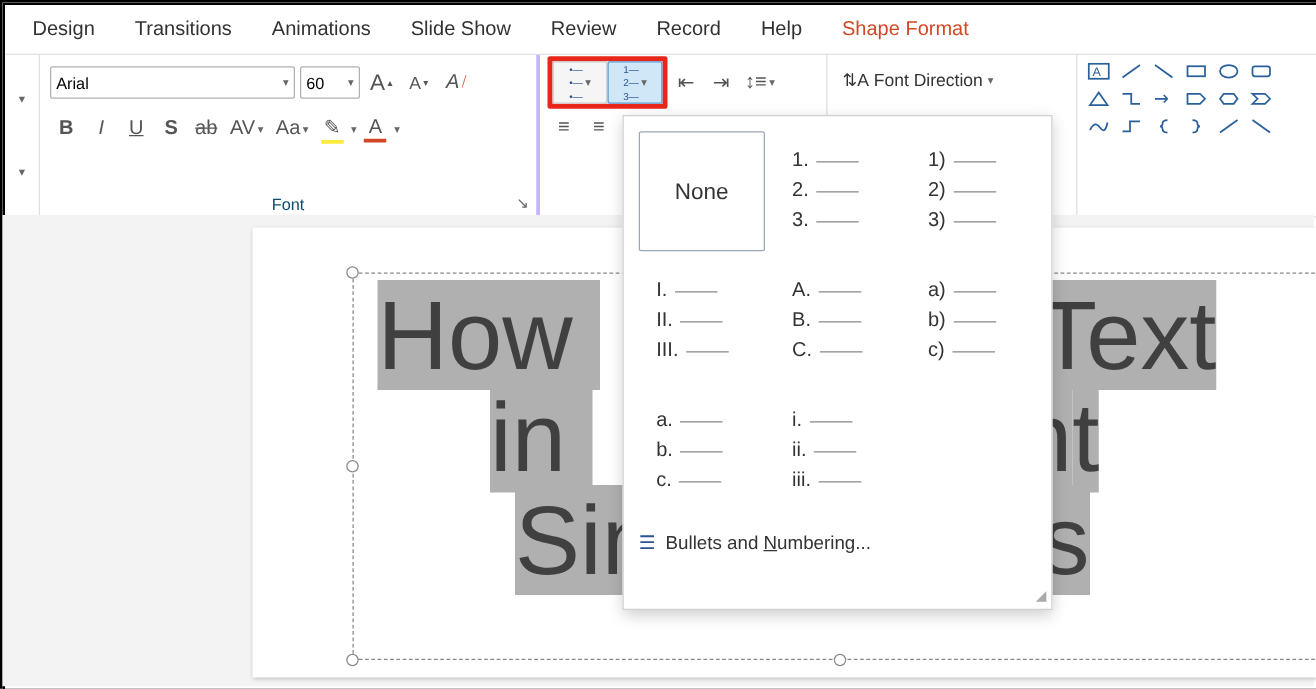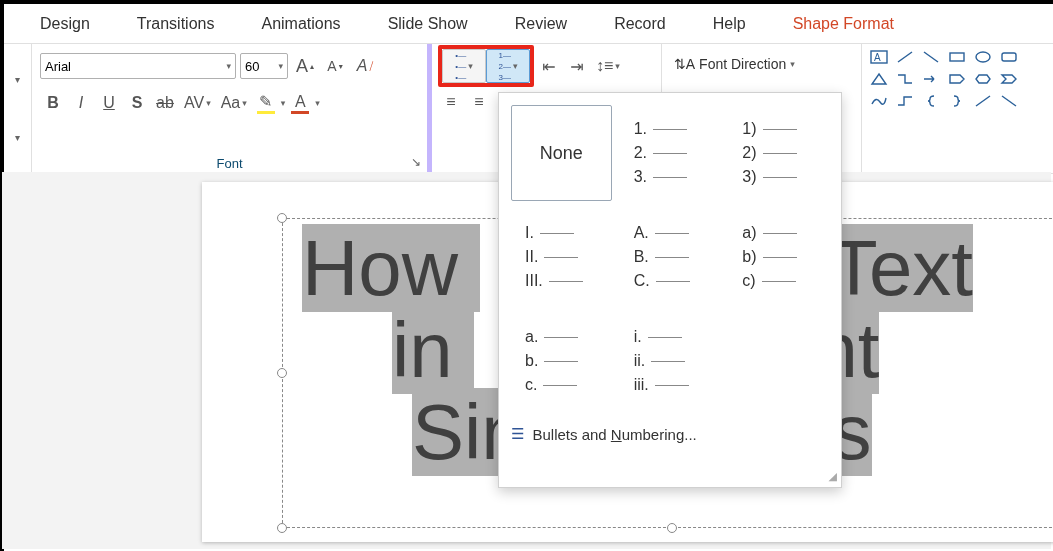--- a/index.html
+++ b/index.html
@@ -1,28 +1,28 @@
 <!DOCTYPE html>
 <html><head>
 <meta charset="utf-8">
 <style>
 html,body{margin:0;padding:0;font-family:Arial,sans-serif;background:#fff;width:1053px;height:551px;overflow:hidden;box-sizing:border-box;border:2px solid #000}
 *{box-sizing:border-box}
 
 
-.tabs{display:flex;align-items:center;height:40px;border-bottom:1px solid #e0e0e0;padding-left:20px;gap:15px}
+.tabs{display:flex;align-items:center;height:40px;border-bottom:1px solid #e0e0e0;padding-left:6px;gap:0}
 .tabs .tab{padding:0 16px;height:40px;line-height:40px;font-size:16px;color:#323232;cursor:pointer}
 .tabs .tab.accent{color:#D24726}
 
 
 .ribbon{display:flex;align-items:stretch;height:130px;border-bottom:1px solid #e0e0e0;background:#fff}
 .left-col{display:flex;flex-direction:column;justify-content:space-around;align-items:center;width:28px;border-right:1px solid #e0e0e0;padding:6px 0}
 .chev{width:14px;height:14px;display:flex;align-items:center;justify-content:center;color:#666;font-size:10px;cursor:pointer}
 
-.font-group{width:400px;border-right:5px solid #c4b5fd;padding:6px 8px 2px;position:relative}
+.font-group{width:400px;border-right:3px solid #c4b5fd;padding:6px 8px 2px;position:relative}
 .font-row{display:flex;align-items:center;gap:4px;height:32px}
 .font-select{border:1px solid #b0b0b0;height:26px;border-radius:2px;display:flex;align-items:center;justify-content:space-between;padding:0 4px;font-size:13px;background:#fff;cursor:pointer}
 .font-name{width:196px}
 .font-size{width:48px}
 .icon-btn{height:26px;min-width:26px;display:flex;align-items:center;justify-content:center;border-radius:2px;color:#555;font-size:16px;cursor:pointer;padding:0 4px;gap:2px}
 .format-row{display:flex;align-items:center;gap:2px;height:34px;margin-top:4px}
 .format-row .b{font-weight:bold}
 .format-row .i{font-style:italic}
 .format-row .u{text-decoration:underline}
 .format-row .s{font-weight:bold}

